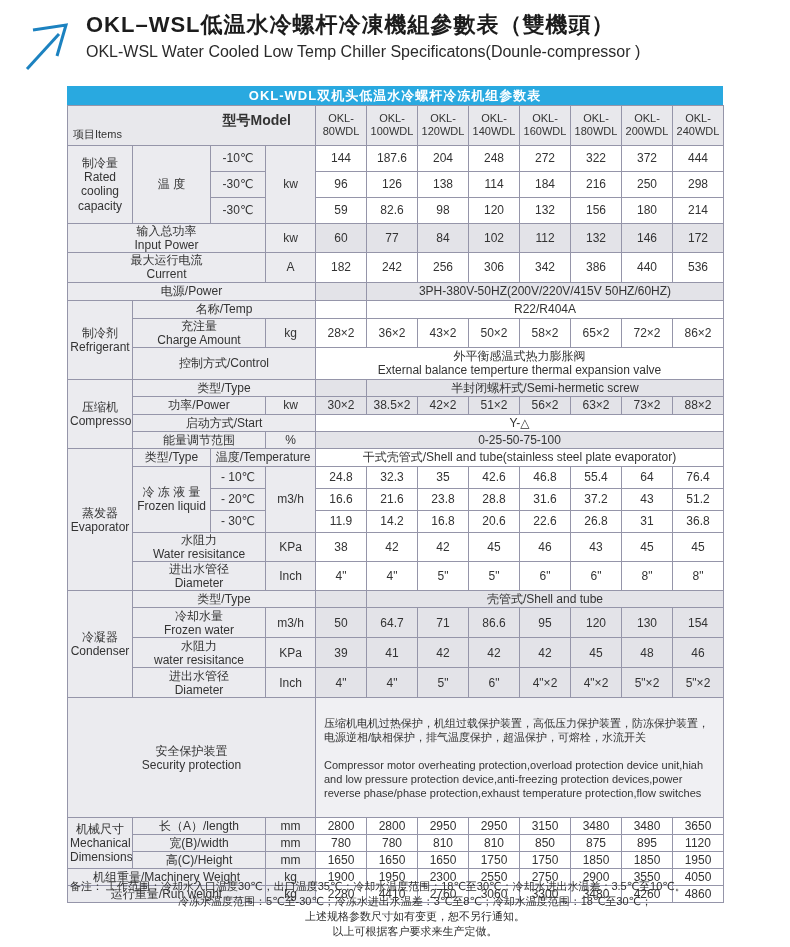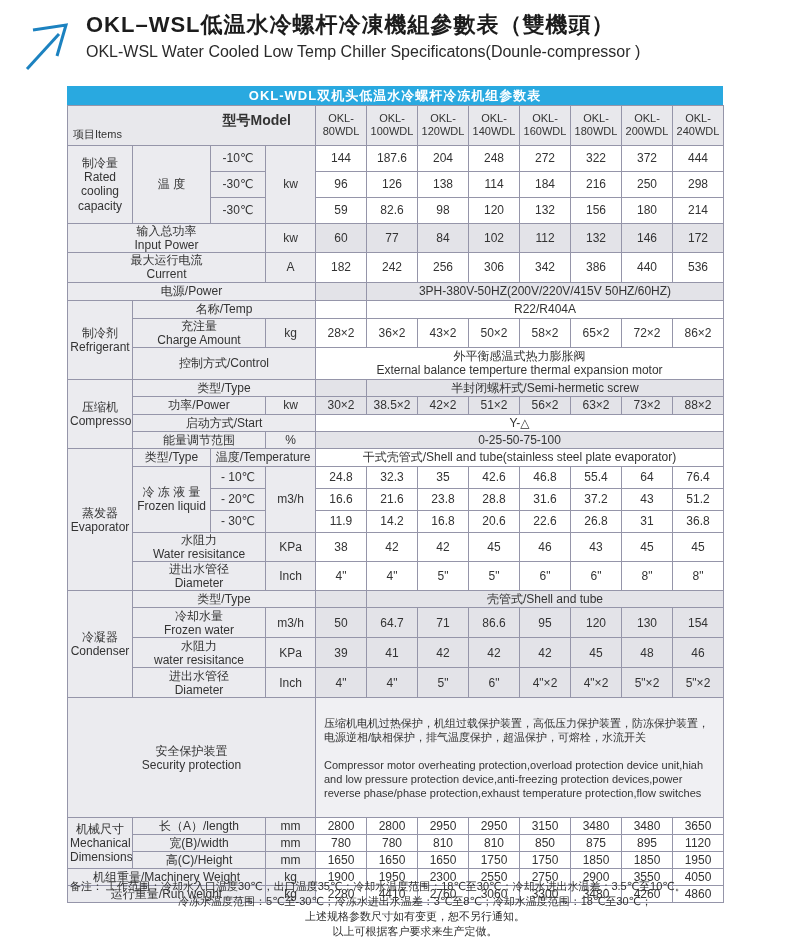--- a/index.html
+++ b/index.html
@@ -181,21 +181,21 @@
           <td class="v">43×2</td>
           <td class="v">50×2</td>
           <td class="v">58×2</td>
           <td class="v">65×2</td>
           <td class="v">72×2</td>
           <td class="v">86×2</td>
         </tr>
     <tr class="r32">
       <td colspan="3" class="lab">控制方式/Control</td>
       <td colspan="8">外平衡感温式热力膨胀阀
-External balance temperture thermal expansion motor</td>
+External balance temperture thermal expansion valve</td>
     </tr>
 
     <tr class="r17 gray">
       <td rowspan="4" class="lab">压缩机
 Compressor</td>
       <td colspan="3" class="lab">类型/Type</td>
       <td></td>
       <td colspan="7">半封闭螺杆式/Semi-hermetic screw</td>
     </tr>
     <tr class="r18 gray">

